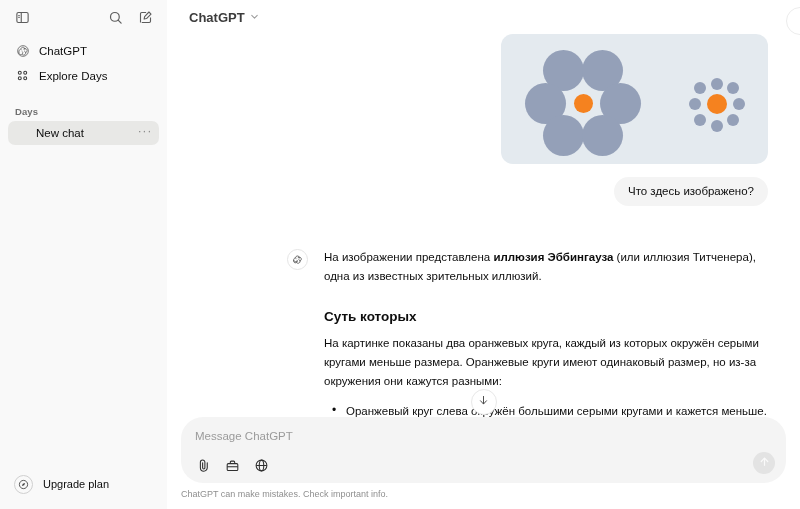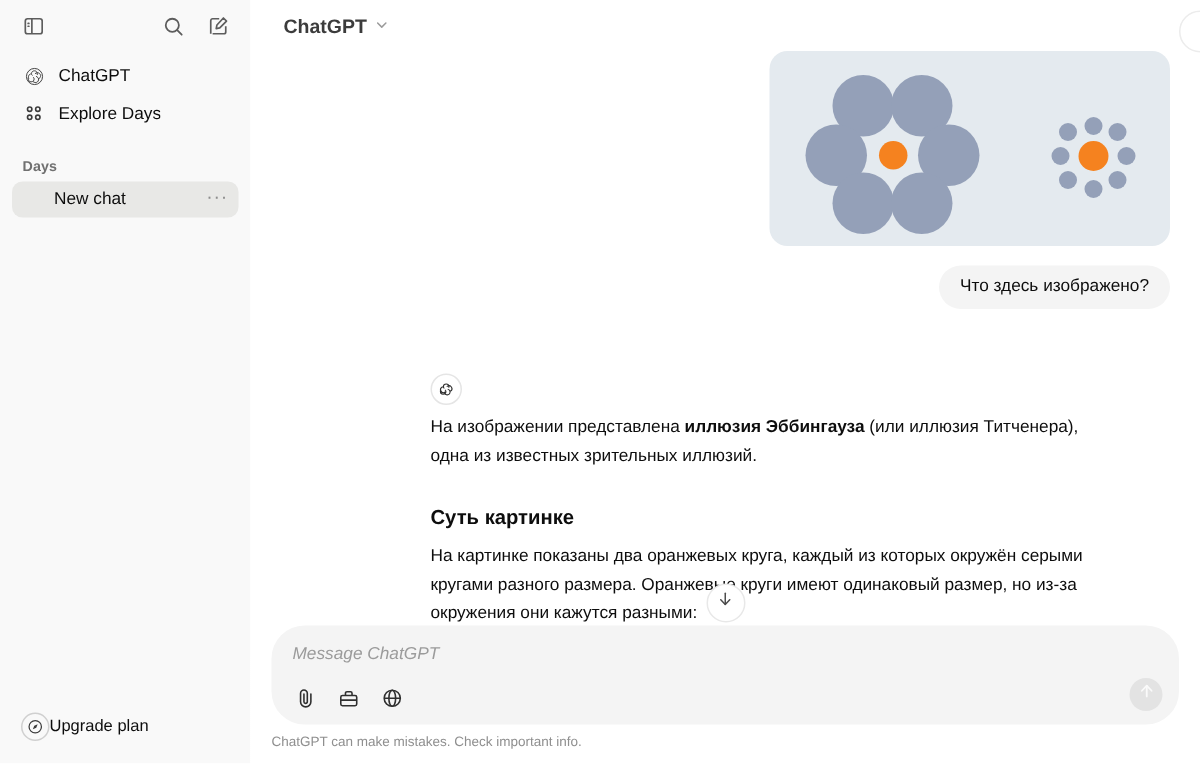--- a/index.html
+++ b/index.html
@@ -51,21 +51,21 @@
     font-size: 11.5px; color: #0d0d0d; cursor: pointer;
   }
   .chat-row.active { background: #e8e8e6; }
   .chat-row .ttl { white-space: nowrap; overflow: hidden; text-overflow: ellipsis; padding-left: 21px; }
   .dots { color: #8d8d8d; font-size: 13px; letter-spacing: 0.5px; line-height: 8px; padding-bottom:4px; }
 
   .sb-bottom {
     margin-top: auto; padding: 8px 9px 11px 9px;
   }
   .upgrade {
-    display: flex; align-items: center; 
+    display: flex; align-items: center; gap: 10px;
     padding: 4px 5px; border-radius: 8px; cursor: pointer;
   }
   .upgrade .ring {
     width: 19px; height: 19px; border-radius: 50%;
     border: 1px solid #d0d0d0; display: flex;
     align-items: center; justify-content: center; flex: 0 0 19px;
     color: #3c3c3c;
   }
   .up-title { font-size: 11px; color: #0d0d0d; line-height: 13px; }
   .up-sub { font-size: 9px; color: #9b9b9b; line-height: 12px; }
@@ -85,40 +85,40 @@
     padding: 3px 6px; border-radius: 7px; cursor: pointer;
   }
   .avatar-corner {
     position: absolute; right: -14px; top: 7px;
     width: 28px; height: 28px; border-radius: 50%;
     border: 1px solid #ececec; background: #fff; cursor: pointer;
   }
 
   .scroll-area {
     flex: 1 1 auto; overflow: hidden; position: relative;
-    padding: 0 0 0 0;
+    padding: 0 12px 0 0;
   }
   .thread { width: 100%; padding: 0 20px 0 16px; }
 
   
   .img-msg { display: flex; justify-content: flex-end; padding-right: 0px; }
   .illus {
     width: 267px; height: 130px; border-radius: 12px;
     background: #e4eaef; position: relative; overflow: hidden;
   }
   .circ { position: absolute; border-radius: 50%; }
 
   .user-msg { display: flex; justify-content: flex-end; margin-top: 13px; }
   .user-bubble {
     background: #f4f4f4; border-radius: 17px;
     padding: 7px 14px; font-size: 11.5px; color: #0d0d0d;
     max-width: 420px; line-height: 15px;
   }
 
-  .assistant { display: flex; gap: 6px; margin-top: 42px; padding-left: 104px; flex-direction: column;}
+  .assistant { display: flex; gap: 16px; margin-top: 42px; padding-left: 104px;}
   .gpt-avatar {
     width: 21px; height: 21px; border-radius: 50%;
     border: 1px solid #e5e5e5; background: #fff;
     display: flex; align-items: center; justify-content: center;
     flex: 0 0 21px; margin-top: 1px;
   }
   .md { font-size: 11.5px; color: #0d0d0d; line-height: 19px; max-width: 460px; }
   .md p { margin-bottom: 2px; }
   .md h3 { font-size: 13.5px; font-weight: bold; margin: 21px 0 8px 0; color:#0d0d0d; }
   .md ul { list-style: none; margin-top: 11px; }
@@ -143,21 +143,21 @@
     position: absolute; left: 0; right: 0; bottom: 0;
     padding: 0 14px 6px 14px;
     background: linear-gradient(to bottom, rgba(255,255,255,0) 0%, #fff 22%);
     z-index: 10;
   }
   .composer {
     background: #f4f4f4; border-radius: 22px;
     padding: 11px 14px 9px 14px; position: relative;
     min-height: 64px;
   }
-  .ph { font-size: 11.5px; color: #9b9b9b; line-height: 16px; font-style: italic; }
+  .ph { font-size: 11.5px; color: #9b9b9b; line-height: 16px; }
   .tools { display: flex; align-items: center; gap: 12px; margin-top: 13px; color: #2f2f2f; }
   .tool { cursor: pointer; display: flex; align-items: center; justify-content: center; width:17px; height:17px;}
   .send {
     position: absolute; right: 11px; bottom: 9px;
     width: 22px; height: 22px; border-radius: 50%;
     background: #e3e3e3; display: flex; align-items: center;
     justify-content: center; color: #fafafa; cursor: not-allowed;
   }
   .disclaimer {
     font-size: 9px; color: #8f8f8f;
@@ -286,22 +286,22 @@
         </div>
 
         <div class="assistant">
           <div class="gpt-avatar">
             <svg width="13" height="13" viewBox="0 0 24 24" fill="none" stroke="#2f2f2f" stroke-width="1.3">
               <path d="M12 5.5c2 0 3.2 1.6 3.2 3.3v1.4M12 5.5c-2 0-3.5 1.4-3.5 3.3 0 .9.5 1.6 1.2 2.1M18.5 9.5c1 1.7.4 3.8-1.1 4.7l-1.2.7M18.5 9.5c-1-1.7-3.1-2.3-4.7-1.4l-1.2.7M16.2 17.2c-1 1.7-3.2 2.2-4.7 1.3l-1.2-.7M16.2 17.2c1-1.7.4-3.8-1.2-4.7l-1.2-.7M8.1 18.1c-2 0-3.3-1.6-3.3-3.3v-1.4M8.1 18.1c2 0 3.5-1.4 3.5-3.3 0-.9-.5-1.6-1.2-2.1M5.5 14.3c-1-1.7-.4-3.8 1.1-4.7l1.2-.7M5.5 14.3c1 1.7 3.1 2.3 4.7 1.4l1.2-.7"></path>
             </svg>
           </div>
           <div class="md">
             <p><span>На изображении представлена </span><b>иллюзия Эббингауза</b><span> (или иллюзия Титченера), одна из известных зрительных иллюзий.</span></p>
-            <h3>Суть картинке</h3>
-            <p>На картинке показаны два оранжевых круга, каждый из которых окружён серыми кругами разного размера. Оранжевые круги имеют одинаковый размер, но из-за окружения они кажутся разными:</p>
+            <h3>Суть которых</h3>
+            <p>На картинке показаны два оранжевых круга, каждый из которых окружён серыми кругами меньше размера. Оранжевые круги имеют одинаковый размер, но из-за окружения они кажутся разными:</p>
             <ul>
               <li>Оранжевый круг слева окружён большими серыми кругами и кажется меньше.</li>
               <li>Оранжевый круг справа окружён меньшими серыми кругами и кажется больше.</li>
             </ul>
           </div>
         </div>
 
       </div>
 
       <div class="scroll-btn">

